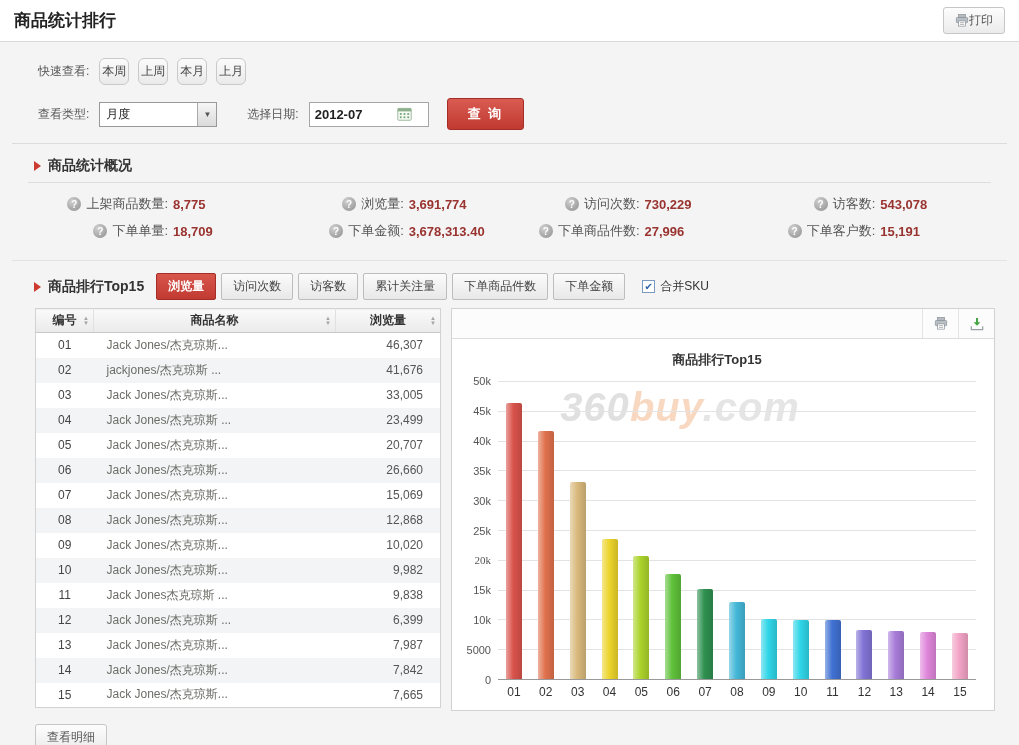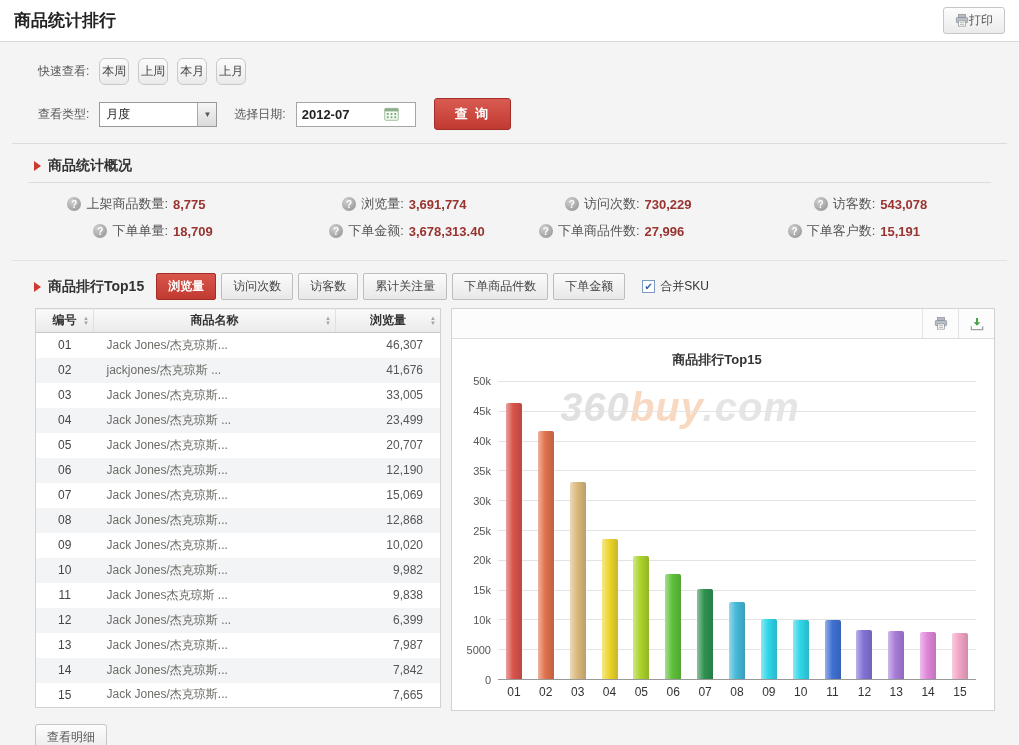--- a/index.html
+++ b/index.html
@@ -9,21 +9,21 @@
   
   .header{height:42px;background:#fff;border-bottom:1px solid #d9d9d9;display:flex;align-items:center;justify-content:space-between;padding:0 14px}
   .page-title{font-size:17px;font-weight:bold;color:#222}
   .btn{display:inline-flex;align-items:center;border:1px solid #c6c6c6;border-radius:3px;background:linear-gradient(#fdfdfd,#ebebeb);padding:4px 11px;color:#555;cursor:pointer;font-size:12px}
 
   
   .filters{padding:16px 0 0 38px}
   .filter-row{display:flex;align-items:center;margin-bottom:13px}
   .filter-label{color:#555;margin-right:10px}
   .btn-sm{border:1px solid #c9c9c9;background:linear-gradient(#fbfbfb,#eaeaea);padding:4px 2px;margin-right:9px;border-radius:6px;color:#444;cursor:pointer;font-size:12px}
-  .select{display:inline-flex;width:118px;height:25px;border:1px solid #999;background:#fff;align-items:center;margin-right:17px;cursor:pointer}
+  .select{display:inline-flex;width:118px;height:25px;border:1px solid #999;background:#fff;align-items:center;margin-right:30px;cursor:pointer}
   .sel-value{flex:1;padding-left:6px;color:#222}
   .sel-arrow{width:19px;height:100%;background:linear-gradient(#f6f6f6,#dadada);border-left:1px solid #aaa;display:flex;align-items:center;justify-content:center;color:#555;font-size:8px}
   .date-wrap{display:inline-flex;align-items:center;border:1px solid #a6a6a6;background:#fff;height:25px;width:120px;margin-right:18px;padding:0 5px}
   .date-input{border:none;outline:none;width:82px;font-weight:bold;font-size:13px;color:#222;font-family:inherit;background:transparent}
   .cal-btn{cursor:pointer;display:inline-flex}
   .search-btn{background:linear-gradient(#d95b51,#c13a32);border:1px solid #a42e27;color:#fff;font-weight:bold;font-size:13px;padding:6px 20px;border-radius:3px;cursor:pointer;letter-spacing:2px}
   .divider{border-bottom:1px solid #dcdcdc;margin:3px 12px 0 12px}
   .divider-light{border-bottom:1px solid #e3e3e3;margin:6px 12px 0 12px}
 
   
@@ -264,21 +264,21 @@
           <td class="val">23,499</td>
         </tr>
         <tr>
           <td class="no">05</td>
           <td class="name">Jack Jones/杰克琼斯...</td>
           <td class="val">20,707</td>
         </tr>
         <tr>
           <td class="no">06</td>
           <td class="name">Jack Jones/杰克琼斯...</td>
-          <td class="val">12,190</td>
+          <td class="val">26,660</td>
         </tr>
         <tr>
           <td class="no">07</td>
           <td class="name">Jack Jones/杰克琼斯...</td>
           <td class="val">15,069</td>
         </tr>
         <tr>
           <td class="no">08</td>
           <td class="name">Jack Jones/杰克琼斯...</td>
           <td class="val">12,868</td>
@@ -343,21 +343,21 @@
     <div class="chart-body">
       <div class="chart-title">商品排行Top15</div>
       <div class="plot-wrap">
         <div class="y-labels">
             <div class="y-label" style="top: 0%;">50k</div>
             <div class="y-label" style="top: 10%;">45k</div>
             <div class="y-label" style="top: 20%;">40k</div>
             <div class="y-label" style="top: 30%;">35k</div>
             <div class="y-label" style="top: 40%;">30k</div>
             <div class="y-label" style="top: 50%;">25k</div>
-            <div class="y-label" style="top: 60%;">20k</div>
+            <div class="y-label" style="top: 60%; font-family: Liberation Serif, serif;">20k</div>
             <div class="y-label" style="top: 70%;">15k</div>
             <div class="y-label" style="top: 80%;">10k</div>
             <div class="y-label" style="top: 90%;">5000</div>
             <div class="y-label" style="top: 100%;">0</div>
           </div>
         <div class="plot">
           <div class="watermark"><span style="color: rgb(200, 200, 200);">360</span><span style="color: rgb(243, 185, 143);">buy</span><span style="color: rgb(208, 208, 208);">.com</span></div>
         <div class="gridline" style="top: 0%;"></div>
             <div class="gridline" style="top: 10%;"></div>
             <div class="gridline" style="top: 20%;"></div>

